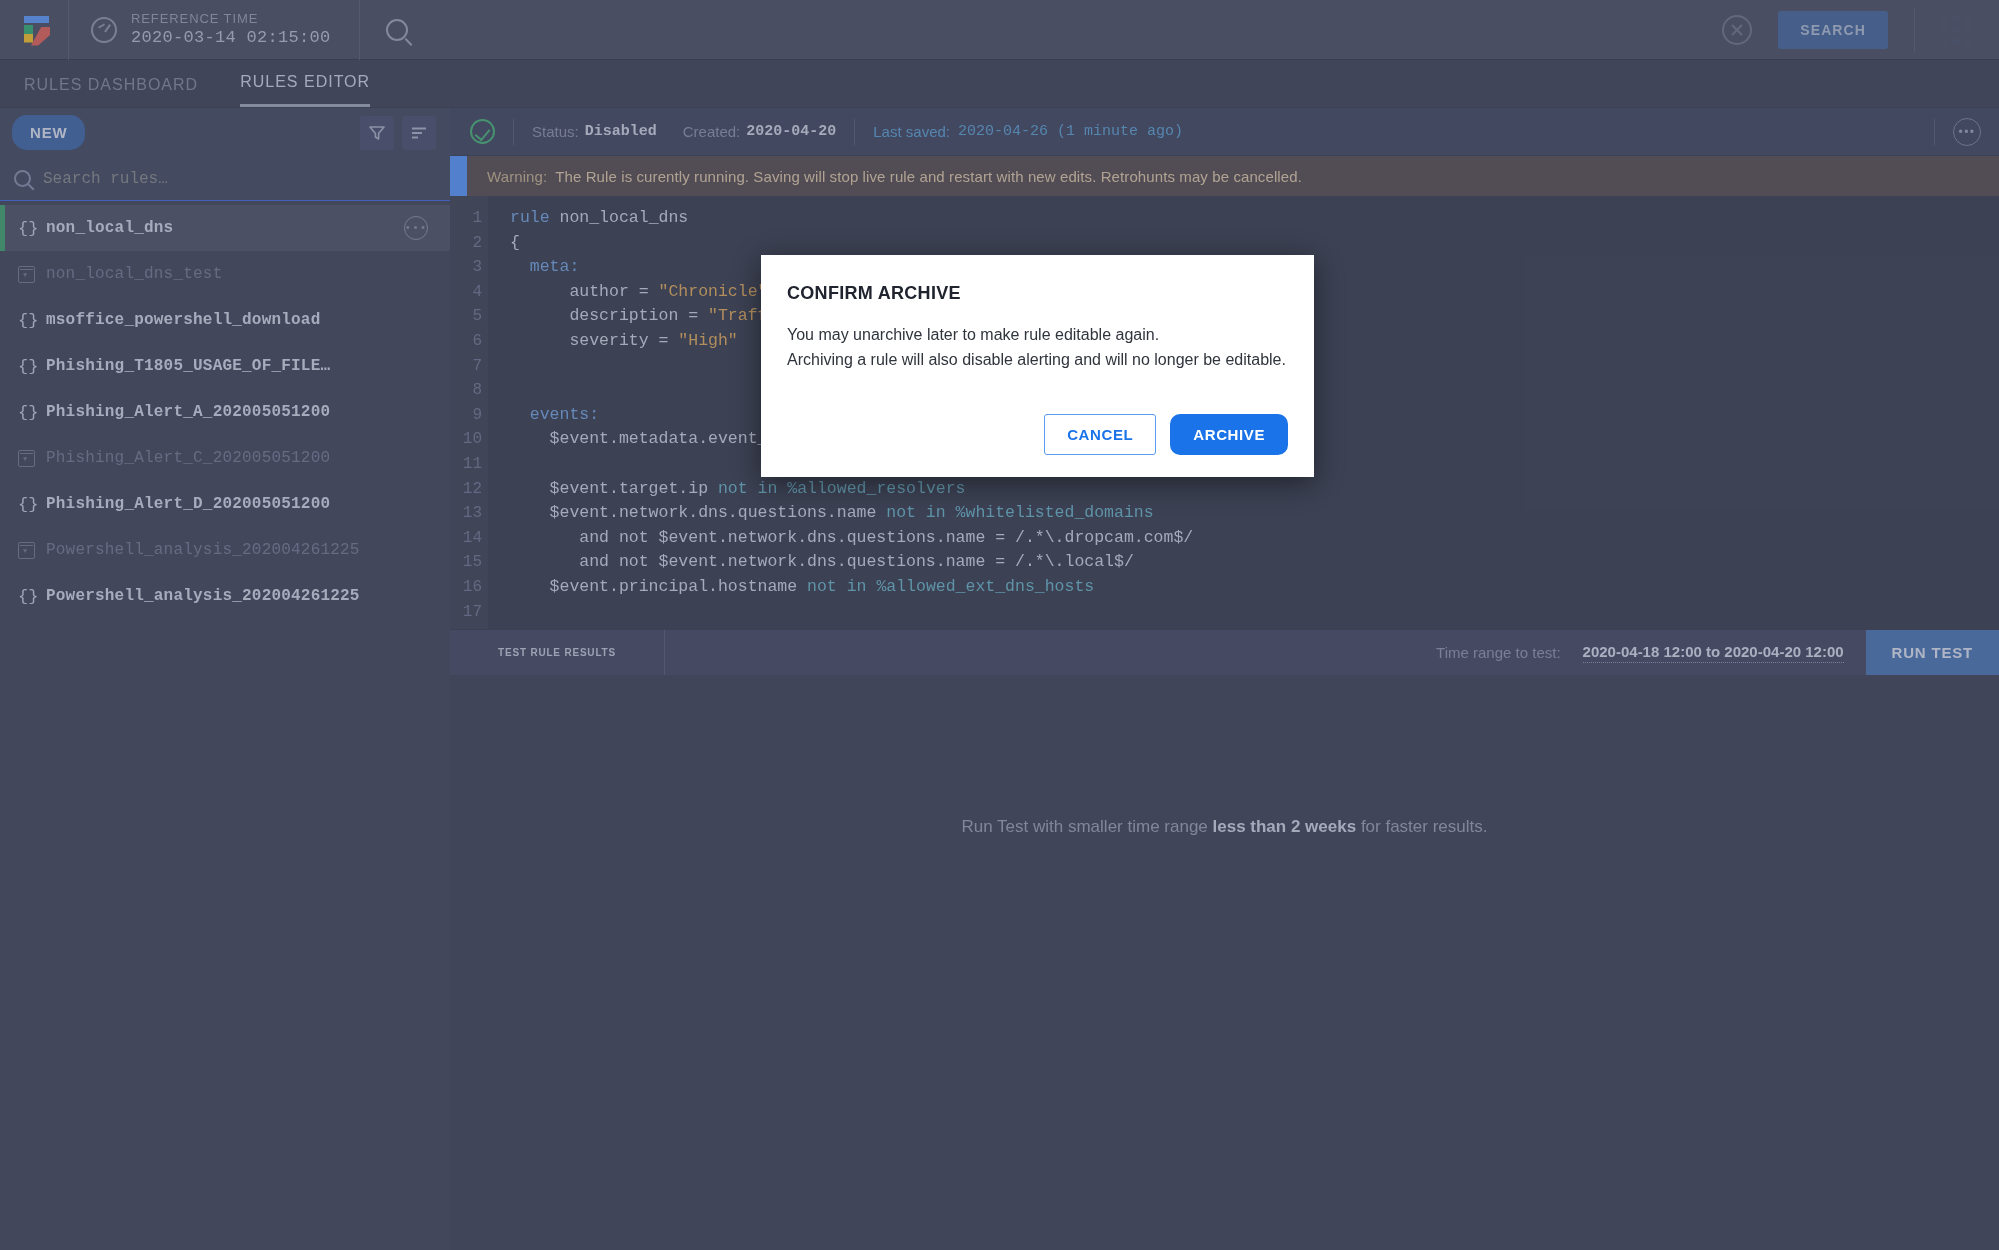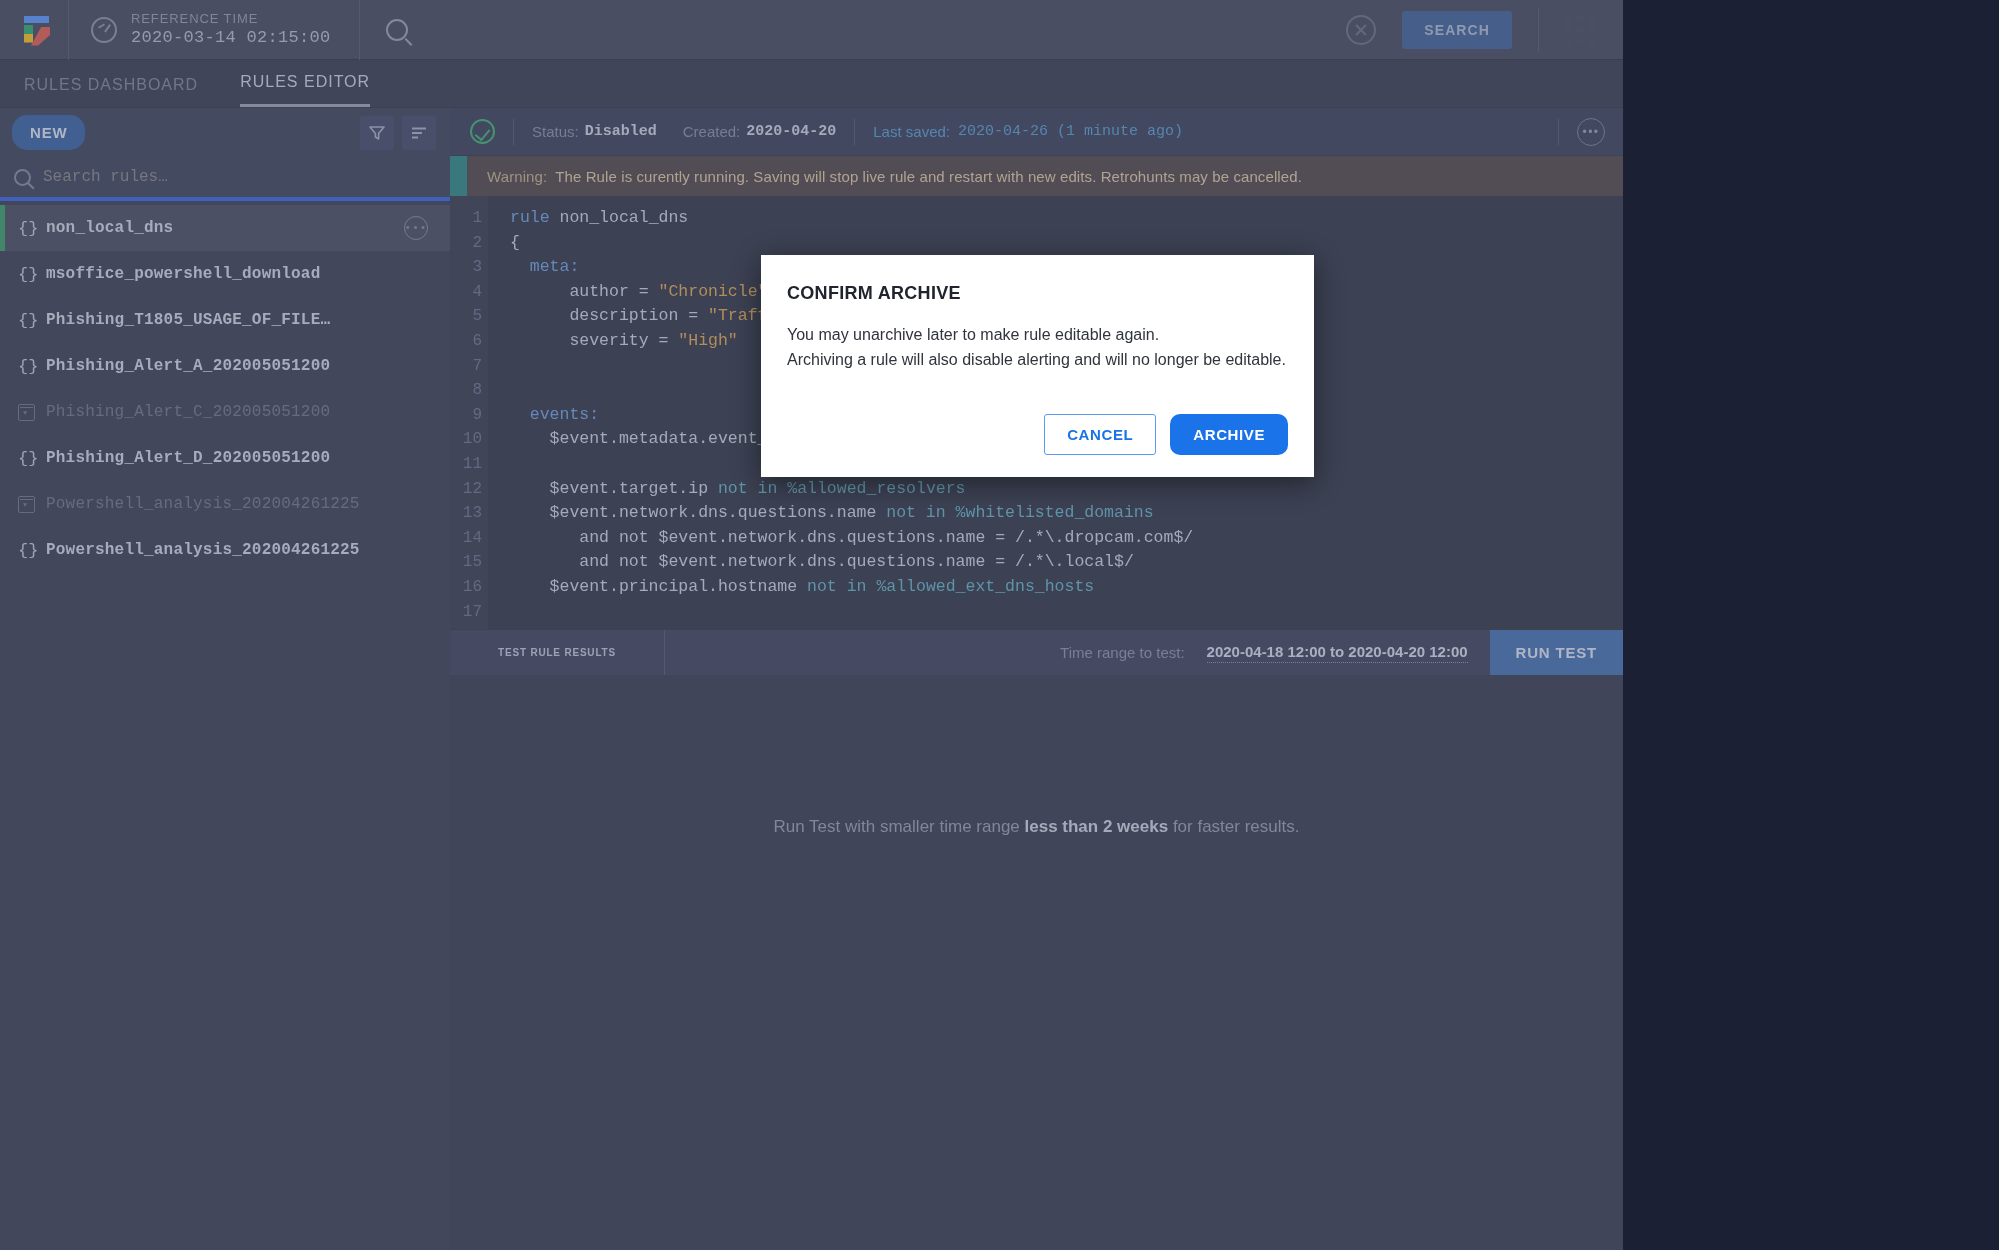--- a/index.html
+++ b/index.html
@@ -2,21 +2,21 @@
 <html><head>
 <meta charset="utf-8">
 <style>
   * { box-sizing: border-box; margin: 0; padding: 0; }
   html, body {
     width: 1999px; height: 1250px;
     background: #1b2035;
     font-family: "Liberation Sans", sans-serif;
     overflow: hidden;
   }
-  .app { position: relative; width: 1623px; height: 1250px; background:#0f766e; }
+  .app { position: relative; width: 1999px; height: 1250px; background:#3b82f6; }
 
   
   .topbar {
     height: 60px; background:#2a3045; display:flex; align-items:center;
     border-bottom: 1px solid #0f1423;
   }
   .logo-wrap { width: 68px; height:60px; display:flex; align-items:center; justify-content:center; }
   .logo { position:relative; width:30px; height:32px; }
   .logo .bar-blue { position:absolute; left:5px; top:2px; width:25px; height:7px; background:#4285F4; }
   .logo .g { position:absolute; left:5px; top:11px; width:9px; height:11px; background:#0F9D58; }
@@ -58,21 +58,21 @@
 
   
   .sidebar { width:450px; background:#222840; display:flex; flex-direction:column; flex:none; }
   .sidebar-top { height:49px; display:flex; align-items:center; padding:0 14px 0 12px; background:#222840; }
   .new-btn { background:#1d4c91; color:#d5dbe8; border:none; font-size:15px; font-weight:bold;
              letter-spacing:0.8px; padding:9px 18px; border-radius:15px; cursor:pointer; }
   .sb-icons { margin-left:auto; display:flex; gap:8px; }
   .sb-icon { width:34px; height:34px; background:#2b3150; border-radius:3px; display:flex;
              align-items:center; justify-content:center; cursor:pointer; }
   .search-row { height:44px; display:flex; align-items:center; gap:12px; padding-left:14px;
-                background:#222840; border-bottom:4px solid #1d4ed8;}
+                background:#222840; border-bottom:1px solid #1d4ed8;}
   .search-row .mag2 { width:17px; height:17px; border:2px solid #717893; border-radius:50%; position:relative; flex:none;}
   .search-row .mag2::after{content:"";position:absolute;right:-6px;bottom:-3px;width:8px;height:2px;background:#717893;transform:rotate(45deg);}
   .search-row input { background:transparent; border:none; outline:none; color:#9aa0b4;
                       font-family:"Liberation Mono", monospace; font-size:16px; width:340px;}
   .search-row input::placeholder { color:#7c melhor; }
   .rules-list { flex:1; background:#1e2439; padding-top:4px; overflow:hidden; }
   .rule-item { height:46px; display:flex; align-items:center; padding-left:18px; position:relative;
                cursor:pointer; font-family:"Liberation Mono", monospace; font-size:16px; }
   .rule-item.selected { background:#2d3348; }
   .rule-item.selected::before { content:""; position:absolute; left:0; top:0; bottom:0; width:5px; background:#1e8e4f; }
@@ -227,20 +227,26 @@
         <div class="mag2"></div>
         <input placeholder="Search rules…" style="">
       </div>
       <div class="rules-list">
 
       <div class="rule-item selected">
             <span class="ric">{}</span>
             <span class="rlabel">non_local_dns</span>
             <span class="more-circle">•••</span>
           </div>
+          <div class="rule-item archived">
+            <span class="ric">
+              <span class="arch-icon"></span>
+            </span>
+            <span class="rlabel">non_local_dns_test</span>
+          </div>
           <div class="rule-item">
             <span class="ric">{}</span>
             <span class="rlabel">msoffice_powershell_download</span>
           </div>
           <div class="rule-item">
             <span class="ric">{}</span>
             <span class="rlabel">Phishing_T1805_USAGE_OF_FILE…</span>
           </div>
           <div class="rule-item">
             <span class="ric">{}</span>

